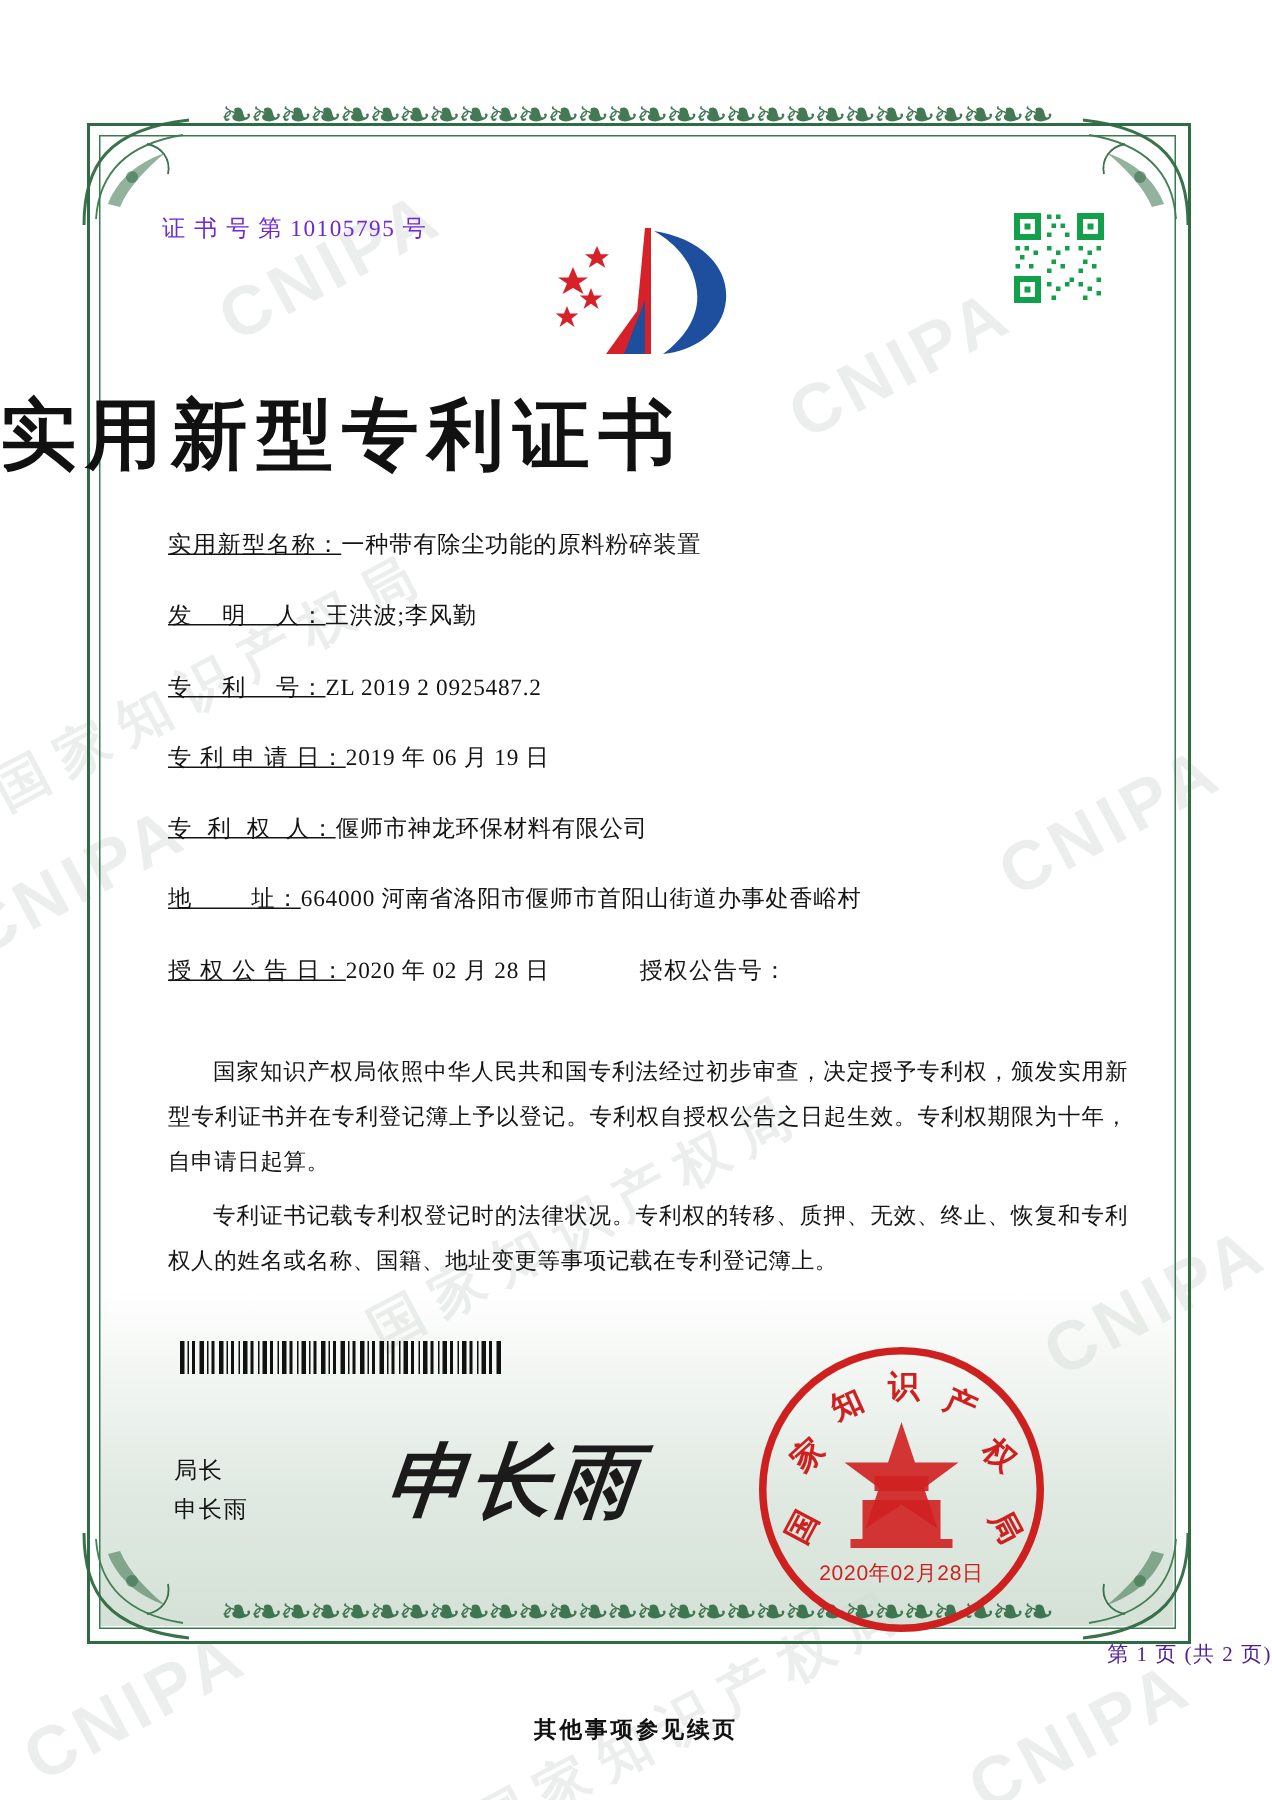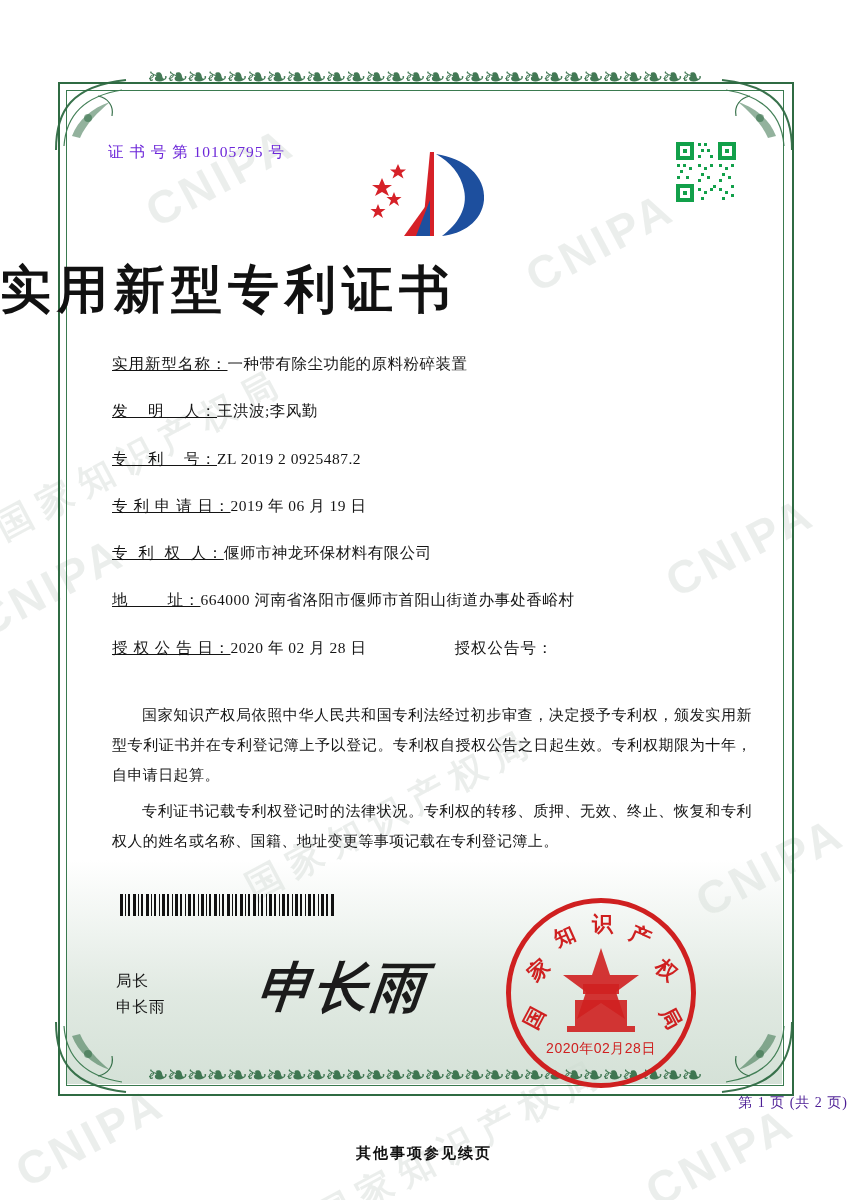--- a/index.html
+++ b/index.html
@@ -168,21 +168,21 @@
     white-space: pre;
     letter-spacing: 1px;
     text-decoration: underline;
   }
   .field-value {
     flex: 1 1 auto;
     letter-spacing: .5px;
   }
   .field-row.dual .field-value {
     flex: 0 0 auto;
-    margin-right: 88px;
+    margin-right: 60px;
   }
   .field-row.dual .field-label2 {
     flex: 0 0 auto;
     white-space: pre;
     letter-spacing: 1px;
   }
   .field-row.dual .field-value2 {
     flex: 1 1 auto;
     letter-spacing: .5px;
   }

